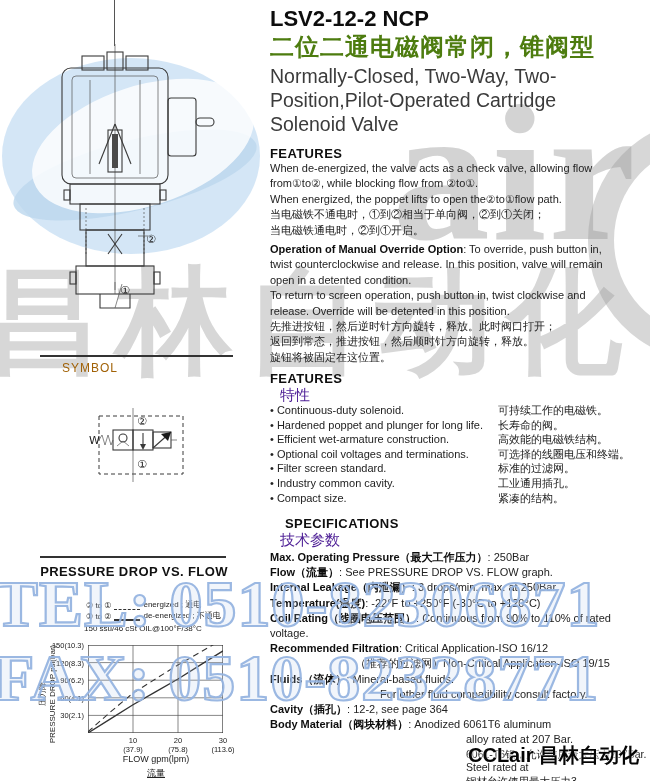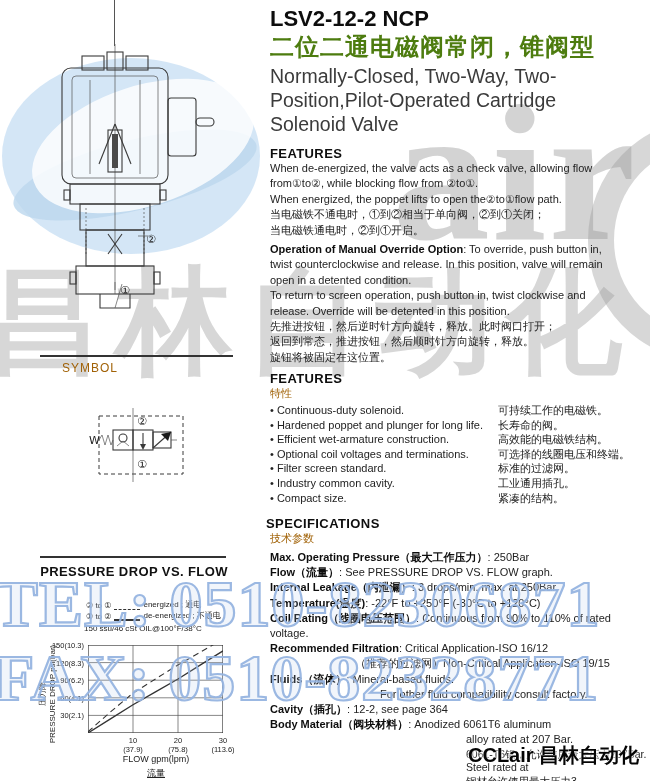--- a/index.html
+++ b/index.html
@@ -75,35 +75,35 @@
   .flow-lab { left:96px; top:754px; width:120px; text-align:center; font-size:9px; color:#222; }
   .flow-cn  { left:96px; top:767px; width:120px; text-align:center; font-size:9px;
               color:#222; text-decoration:underline; }
 
   
   .model { left:270px; top:6px;  font-size:22px; font-weight:bold; color:#0d0d0d; }
   .title-cn { left:270px; top:31px; font-size:24px; font-weight:600; color:#4d7c0f;
               letter-spacing:1px; }
   .subtitle { left:270px; top:64px; font-size:19.5px; line-height:24px; color:#3b3b3b; }
   .sec-h { font-size:13px; font-weight:bold; letter-spacing:.4px; color:#0e0e0e; }
-  .sec-h-cn { font-size:11px; color:#a16207; }
+  .sec-h-cn { font-size:15px; color:#4c1d95;margin-left:10px; }
 
   .op-h { left:270px; top:146px; }
   .op-body { left:270px; top:161px; width:372px; font-size:11px; line-height:15.4px;
              color:#232323; }
   .op-line b { color:#0e0e0e; }
   .op-gap { margin-top:4px; }
 
   .feat-h   { left:270px; top:371px; }
   .feat-hcn { left:270px; top:386px; }
   .feat-body { left:270px; top:403px; width:380px; font-size:11px; line-height:14.6px; }
   .feat-row { position:relative; white-space:nowrap; }
   .feat-cn  { position:absolute; left:228px; top:0; }
 
-  .spec-h   { left:266px; top:516px;text-align:right; }
+  .spec-h   { left:285px; top:516px;text-align:right; }
   .spec-hcn { left:270px; top:531px; }
   .spec-body { left:270px; top:550px; width:378px; font-size:11px; line-height:15.2px;
                color:#232323; }
   .spec-row b { color:#0e0e0e; }
   .ind1 { padding-left:85px; }
   .ind2 { padding-left:110px; }
   .ind3 { padding-left:196px; }
   .small-row { font-size:10.5px; line-height:13.5px; }
 
   .brand-footer { left:468px; top:742px; z-index:4; font-size:20px; font-weight:bold;

